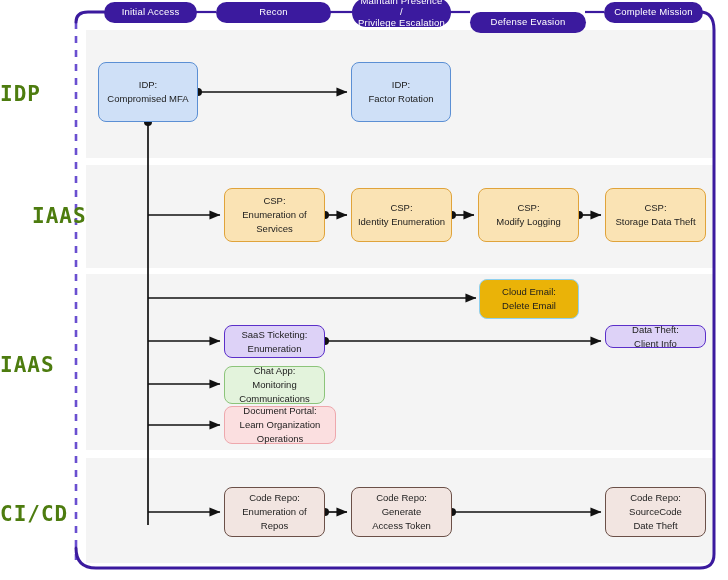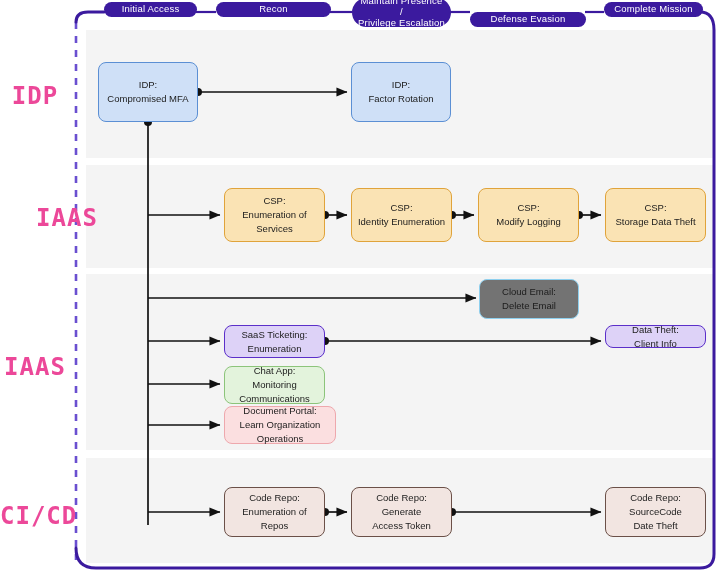--- a/index.html
+++ b/index.html
@@ -5,46 +5,46 @@
   html,body{margin:0;padding:0;background:#ffffff;}
   body{width:728px;height:580px;position:relative;overflow:hidden;
        font-family:"Liberation Sans",sans-serif;}
 
   #root{position:absolute;inset:0;}
 
   
   .band{position:absolute;left:86px;width:628px;background:#f4f4f4;}
 
   
-  .lane-label{position:absolute;right:660px;width:auto;text-align:center;
+  .lane-label{position:absolute;right:660px;width:auto;text-align:left;
       font-family:"DejaVu Sans Mono","Liberation Mono",monospace;
-      font-weight:bold;font-size:24px;color:#ec4899;letter-spacing:1px;
+      font-weight:bold;font-size:21px;color:#4d7c0f;letter-spacing:1px;
       white-space:nowrap;}
   .lane-label{left:0;width:70px;right:auto;}
 
   
   #frame{position:absolute;left:0;top:0;width:728px;height:580px;}
 
   
-  .pill{position:absolute;height:15px;border-radius:11px;background:#3b1a9e;
+  .pill{position:absolute;height:21px;border-radius:11px;background:#3b1a9e;
         color:#ffffff;font-size:9.5px;display:flex;align-items:center;
         justify-content:center;text-align:center;line-height:1.15;
         letter-spacing:.2px;padding:0 6px;box-sizing:border-box;}
   .pill.tall{height:29px;border-radius:15px;}
 
   
   .node{position:absolute;box-sizing:border-box;border-radius:8px;
         display:flex;align-items:center;justify-content:center;
         text-align:center;font-size:9.5px;color:#1c1c1c;line-height:1.45;
         padding:2px 5px;}
   .node span{display:block;}
 
   .n-idp   {background:#cfe0f7;border:1.2px solid #5b8fd4;}
   .n-csp   {background:#fae3b4;border:1.2px solid #e0a33a;}
-  .n-email {background:#737373;border:1.2px solid #8ed0ef;}
+  .n-email {background:#eab308;border:1.2px solid #8ed0ef;}
   .n-saas  {background:#ddd2f7;border:1.6px solid #5b2fc9;}
   .n-chat  {background:#e3f3dc;border:1.2px solid #8cc47a;}
   .n-doc   {background:#fbdfe0;border:1.2px solid #eea8ad;}
   .n-theft {background:#ddd2f7;border:1.6px solid #5b2fc9;}
   .n-repo  {background:#f2e5e1;border:1.2px solid #6b5048;}
 
   
   #wires{position:absolute;left:0;top:0;width:728px;height:580px;
          pointer-events:none;}
 </style>

